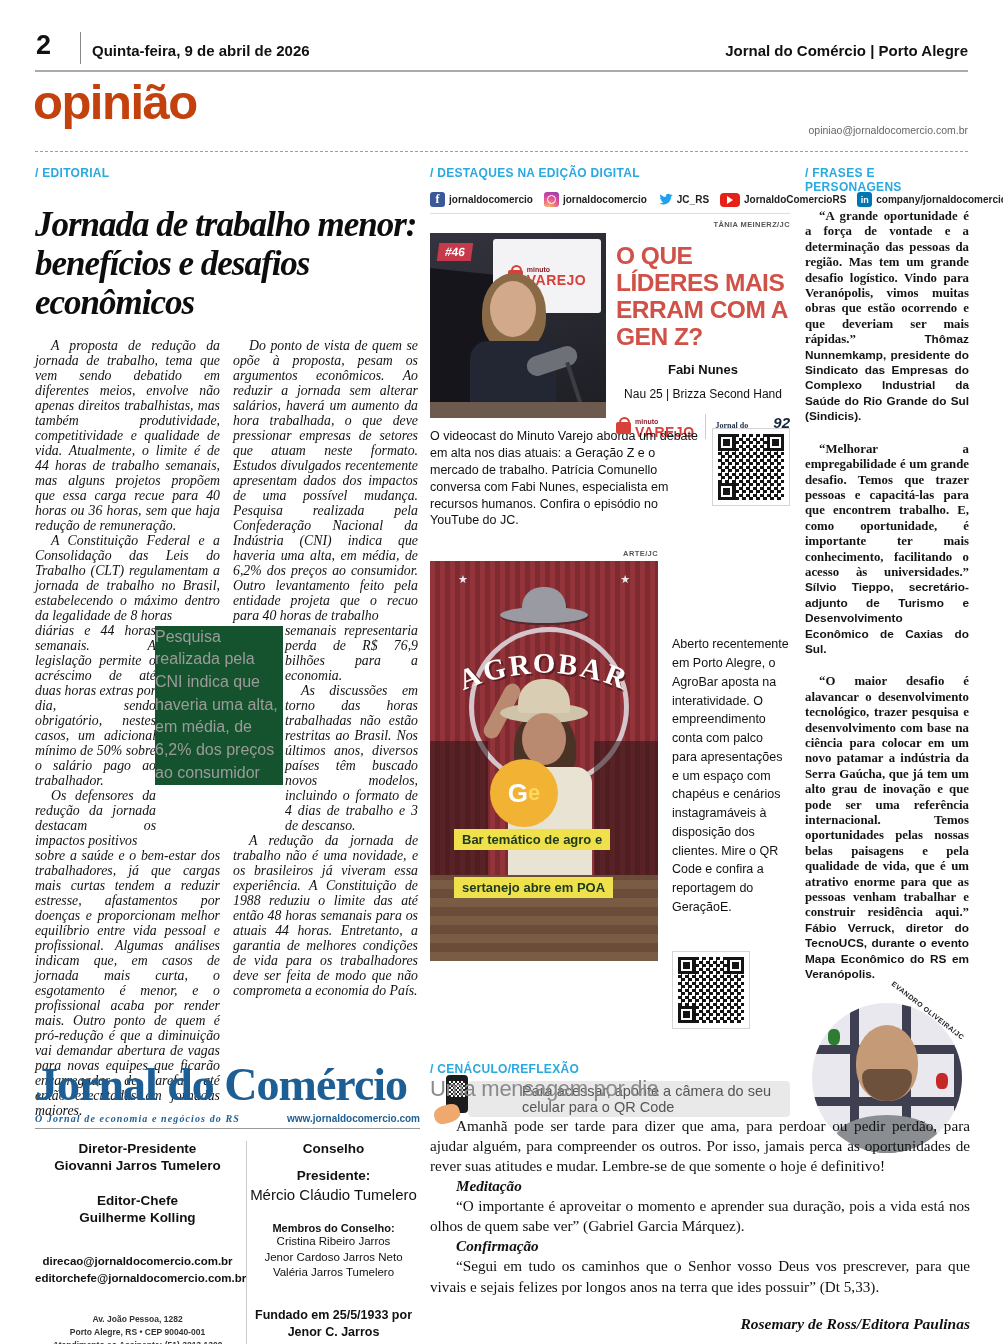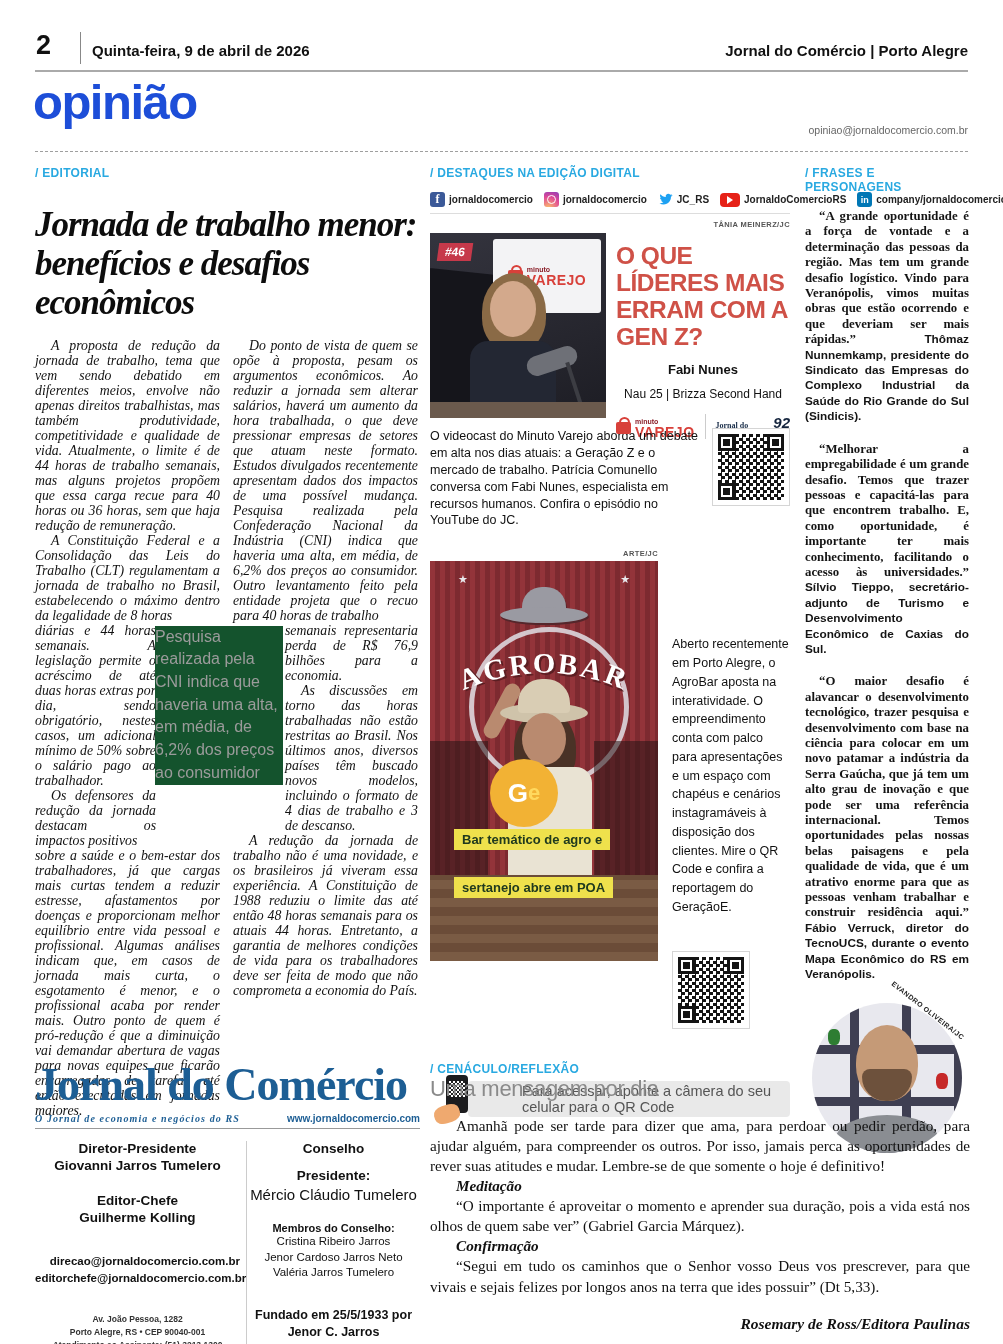--- a/index.html
+++ b/index.html
@@ -4,21 +4,21 @@
 <style>
   html,body{margin:0;padding:0;background:#fff;}
   #canvas{position:relative;width:1003px;height:1344px;background:#fff;overflow:hidden;
           font-family:"Liberation Sans",sans-serif;color:#111;}
   
   .page-num{position:absolute;left:36px;top:30px;font-size:27px;font-weight:bold;}
   .hdr-div{position:absolute;left:80px;top:32px;height:32px;border-left:1.5px solid #888;}
   .hdr-date{position:absolute;left:92px;top:42px;font-size:15px;font-weight:bold;}
   .hdr-right{position:absolute;right:35px;top:42px;font-size:15px;font-weight:bold;}
   .hdr-rule{position:absolute;left:35px;right:35px;top:70px;border-top:2px solid #aaa;}
-  .section-title{position:absolute;left:33px;top:74px;font-size:49px;font-weight:bold;color:#1d4ed8;letter-spacing:-1.5px;}
+  .section-title{position:absolute;left:33px;top:74px;font-size:49px;font-weight:bold;color:#c2410c;letter-spacing:-1.5px;}
   .section-email{position:absolute;right:35px;top:124px;font-size:10.5px;color:#666;}
   .dashed-rule{position:absolute;left:35px;right:35px;top:151px;border-top:1px dashed #9f9f9f;}
   .kicker{color:#29a9e1;font-size:12px;font-weight:bold;letter-spacing:.3px;}
   
   #editorial{position:absolute;left:35px;top:166px;width:384px;}
   .headline{font-family:"Liberation Serif",serif;font-weight:bold;font-style:italic;font-size:35px;
             line-height:1.12;letter-spacing:-1px;margin-top:25px;color:#0d0d0d;}
   .cols{display:flex;gap:13px;margin-top:15px;position:relative;}
   .col{width:185px;font-family:"Liberation Serif",serif;font-style:italic;font-size:13.8px;
        line-height:15px;text-align:justify;color:#121212;}
@@ -136,21 +136,21 @@
   #masthead{position:absolute;left:35px;top:1062px;width:385px;}
   .mh-logo{font-family:"Liberation Serif",serif;font-weight:bold;font-size:46px;color:#1d5e94;letter-spacing:-1px;line-height:1;}
   .mh-sub{display:flex;justify-content:space-between;align-items:flex-end;margin-top:5px;border-bottom:1.5px solid #999;padding-bottom:4px;}
   .mh-tag{font-family:"Liberation Serif",serif;font-weight:bold;font-style:italic;font-size:10px;color:#1d5e94;letter-spacing:1.1px;}
   .mh-site{font-size:10px;font-weight:bold;color:#1d5e94;}
   .mh-cols{display:flex;margin-top:12px;}
   .mh-left{width:212px;text-align:center;border-right:1px solid #ccc;padding-right:6px;box-sizing:border-box;}
   .mh-right{flex:1;text-align:center;}
   .mh-b13{font-size:13.5px;font-weight:bold;line-height:1.25;}
   .mh-gap18{height:18px;} .mh-gap26{height:26px;} .mh-gap10{height:10px;}
-  .mh-mail{font-size:11.5px;font-weight:bold;line-height:1.5;text-align:right;}
+  .mh-mail{font-size:11.5px;font-weight:bold;line-height:1.5;}
   .mh-addr{font-size:8.5px;font-weight:bold;color:#333;line-height:1.5;}
   .mh-name15{font-size:15px;line-height:1.3;}
   .mh-b11{font-size:11px;font-weight:bold;}
   .mh-n11{font-size:11.5px;line-height:1.35;}
   .mh-b12{font-size:12.5px;font-weight:bold;line-height:1.35;}
   
   #cenaculo{position:absolute;left:430px;top:1062px;width:540px;}
   .cen-title{color:#8a8a8a;font-size:22px;margin-top:0;letter-spacing:-.3px;}
   .cen-body{margin-top:14px;font-family:"Liberation Serif",serif;font-size:15.2px;line-height:1.32;text-align:justify;color:#111;}
   .cen-body p{margin:0;text-indent:26px;}

